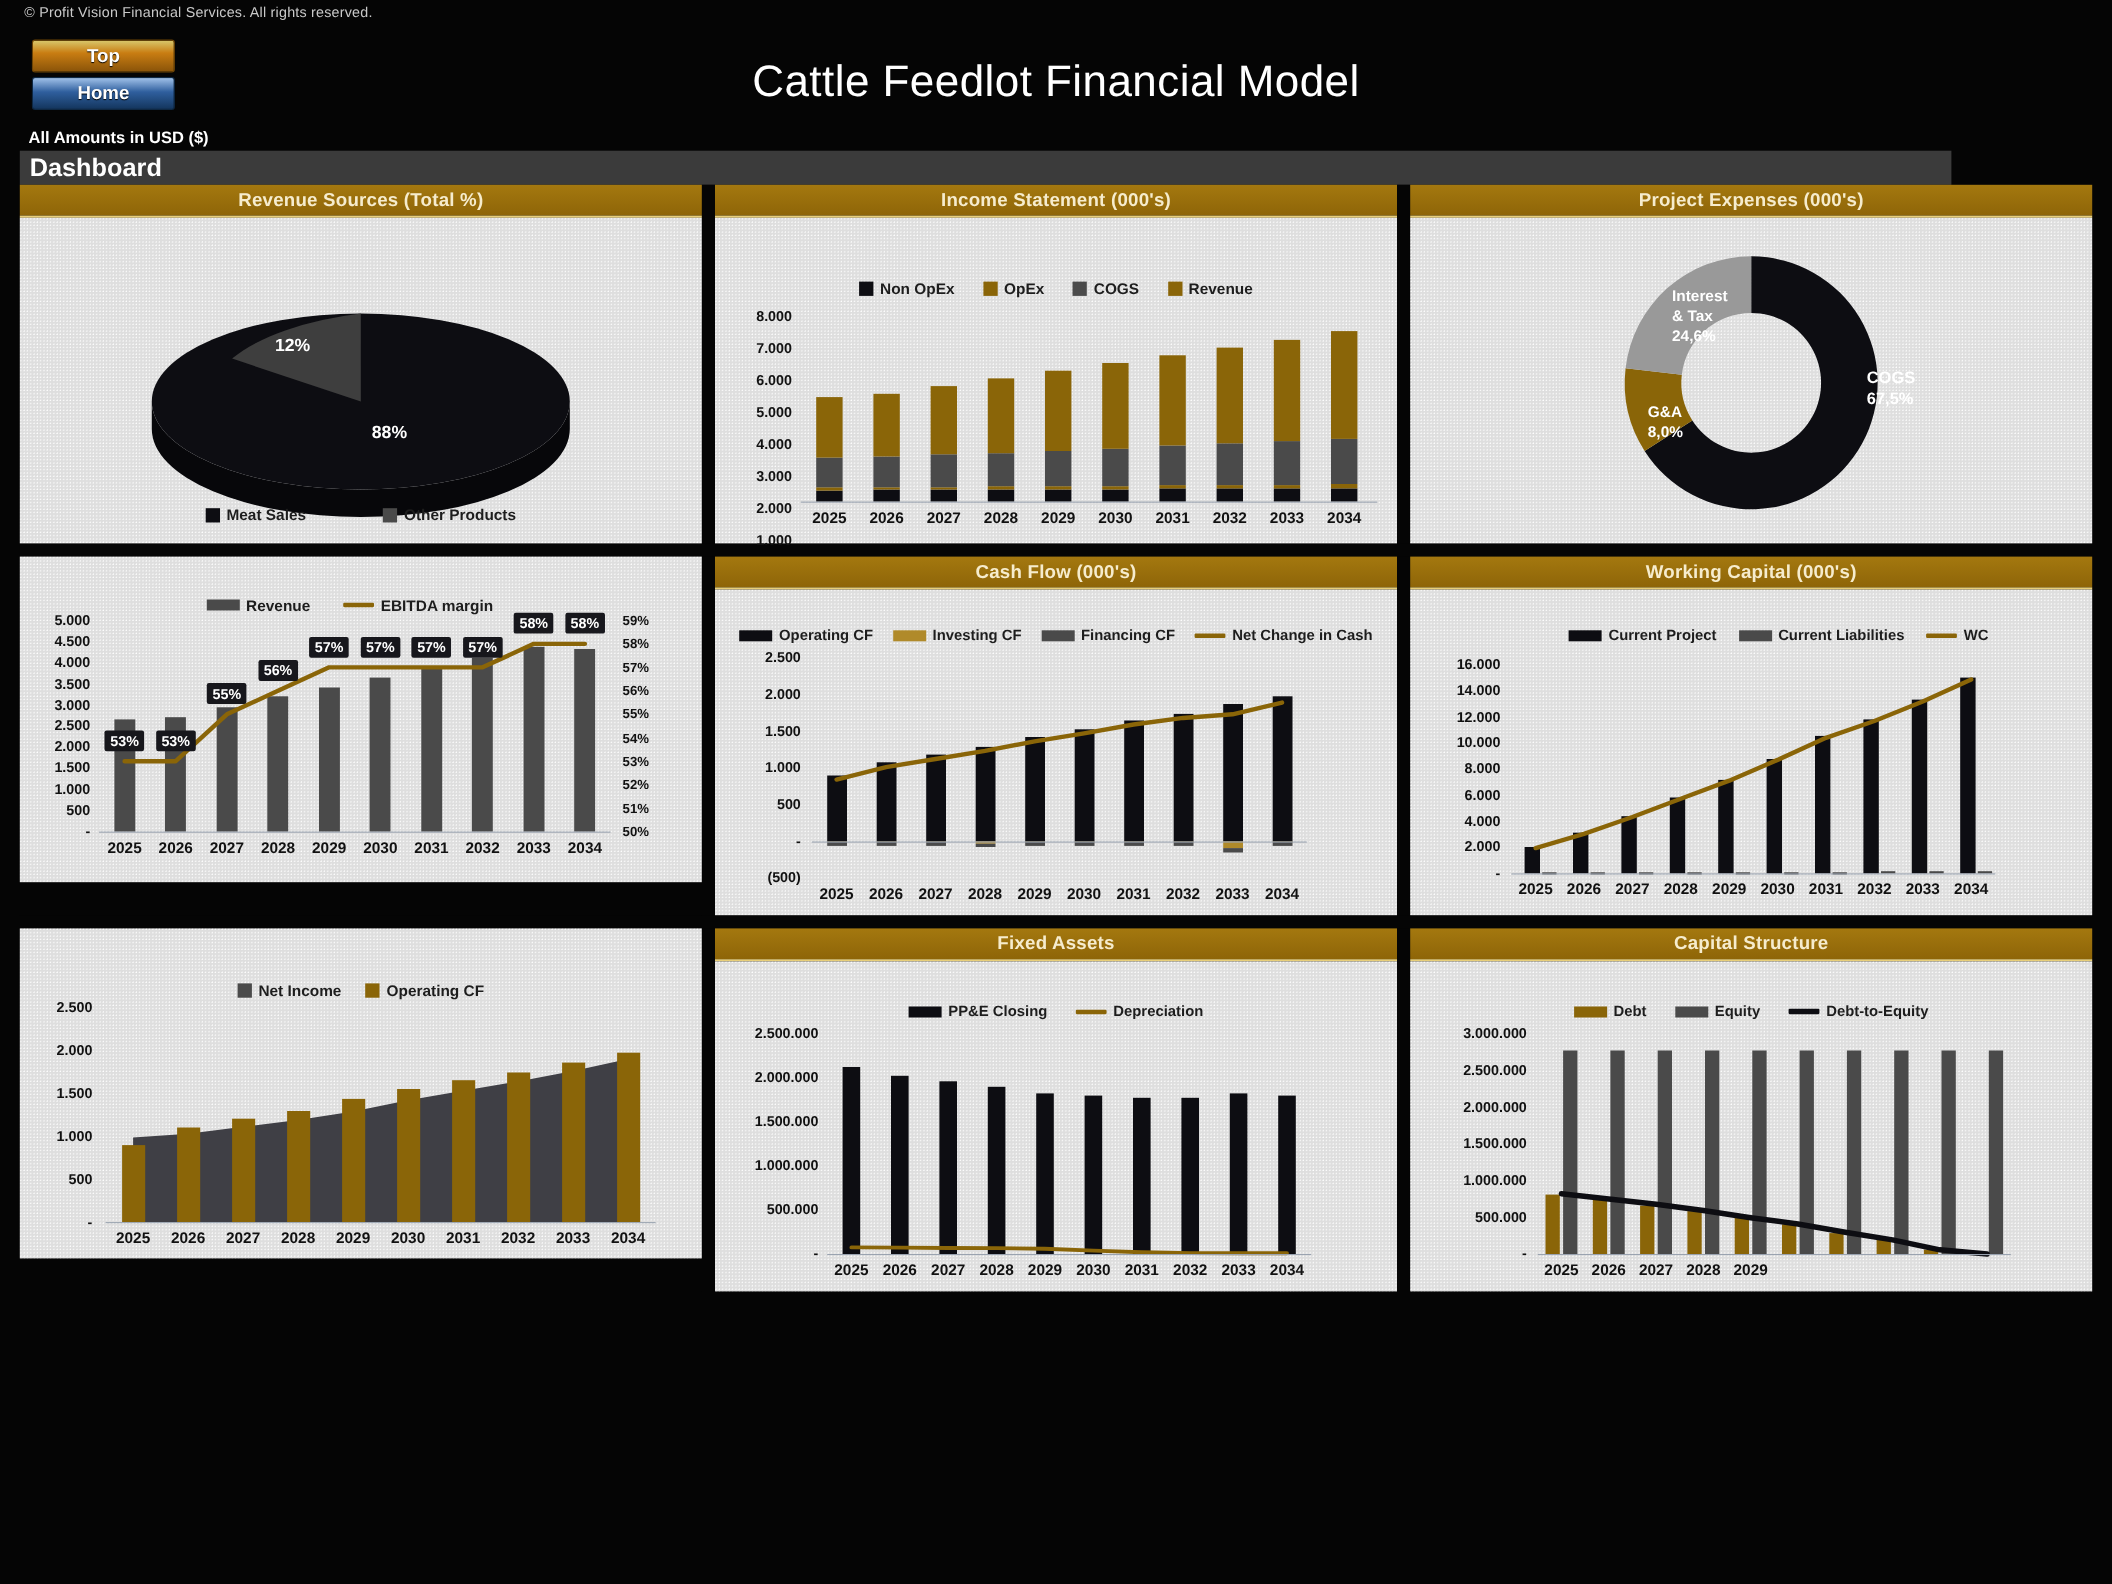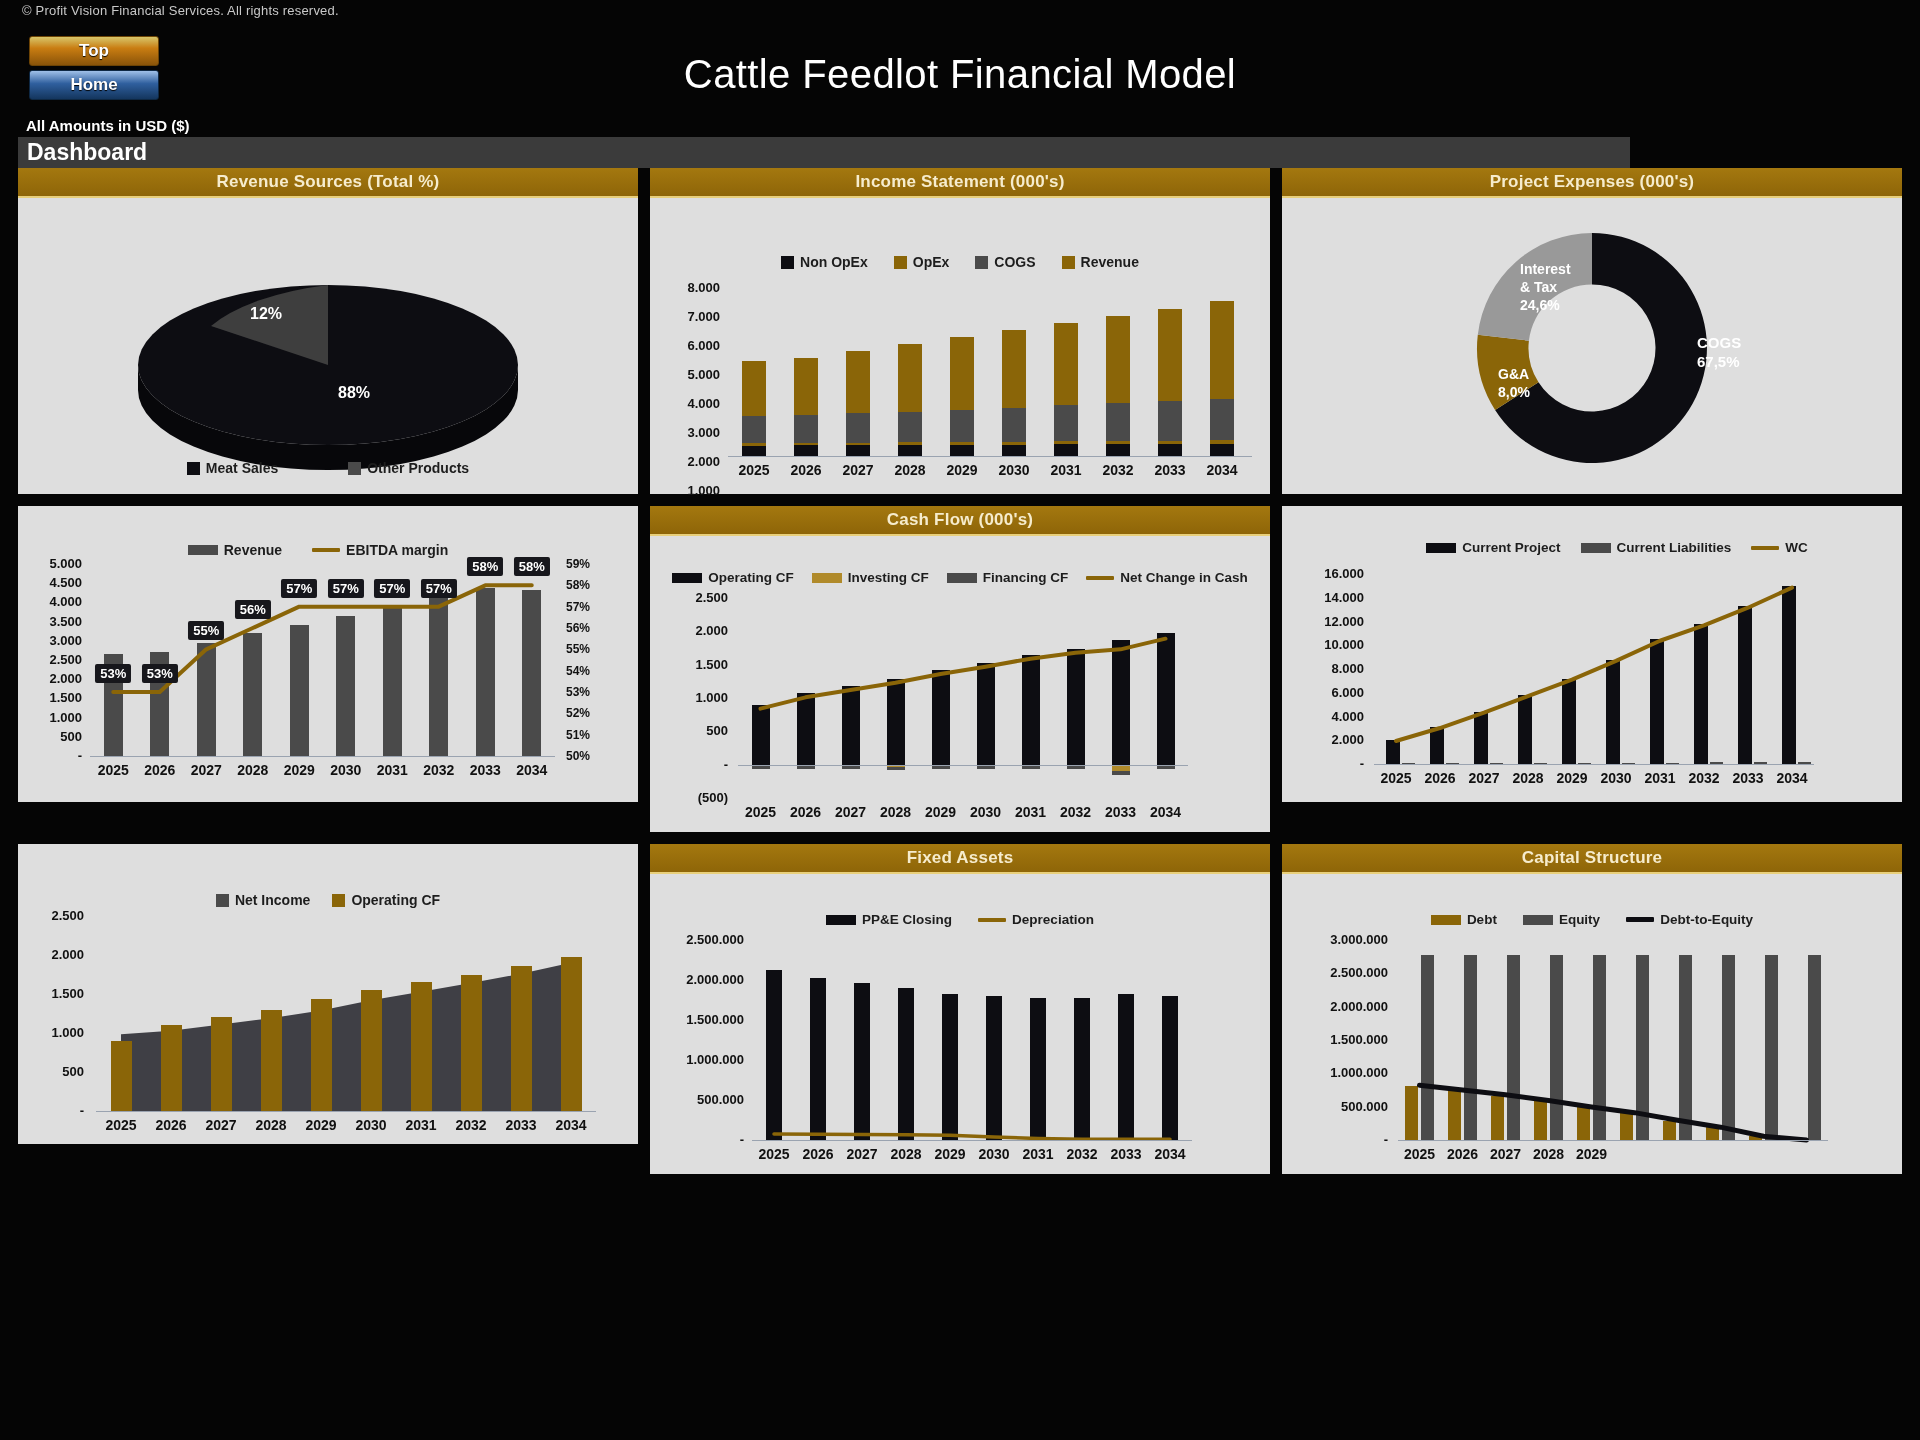--- a/index.html
+++ b/index.html
@@ -9,21 +9,21 @@
   
   .copyright{position:absolute;left:22px;top:3px;color:#c9c9c9;font-size:13px;letter-spacing:.2px;}
   .navbtn{position:absolute;width:130px;height:30px;border-radius:3px;display:flex;align-items:center;justify-content:center;
           font-size:17px;font-weight:bold;color:#fff;text-shadow:0 1px 1px #000;box-sizing:border-box;}
   .navbtn.top{left:29px;top:36px;background:linear-gradient(180deg,#d8c66a 0%,#c97d12 40%,#8a5409 100%);border:1px solid #6d4405;}
   .navbtn.home{left:29px;top:70px;background:linear-gradient(180deg,#9fc0e8 0%,#2f5f9e 45%,#14365e 100%);border:1px solid #0e2844;}
   .apptitle{position:absolute;left:0;right:0;top:52px;text-align:center;color:#fff;font-size:40px;font-weight:400;letter-spacing:.4px;}
   .amounts{position:absolute;left:26px;top:117px;color:#fff;font-size:15px;font-weight:bold;}
 
   
-  .dashband{position:absolute;left:18px;top:137px;width:1612px;height:31px;background:#3b3b3b;display:flex;align-items:center;}
+  .dashband{position:absolute;left:18px;top:137px;width:1756px;height:31px;background:#3b3b3b;display:flex;align-items:center;}
   .dashband span{color:#fff;font-size:23px;font-weight:bold;margin-left:9px;}
 
   
   .grid{position:absolute;left:18px;top:168px;width:1884px;}
   .row{display:flex;width:100%;}
   .panel{position:relative;box-sizing:border-box;}
   .ptitle{height:28px;background:linear-gradient(180deg,#a4780f 0%,#8e6508 100%);
           display:flex;align-items:center;justify-content:center;border-bottom:2px solid #e8cf7a;}
   .ptitle span{color:#f6eccd;font-size:17px;font-weight:bold;letter-spacing:.2px;}
   .pbody{position:relative;background:#dedede;
@@ -380,20 +380,23 @@
               <div class="xlab" style="left: 315px; width: 45px; top: 0px;">2032</div>
               <div class="xlab" style="left: 360px; width: 45px; top: 0px;">2033</div>
               <div class="xlab" style="left: 405px; width: 45px; top: 0px;">2034</div>
             </div>
         </div>
       </div>
 
       <div class="gap-h"></div>
 
       <div class="panel" style="width:620px;">
+        <div class="ptitle">
+          <span>Working Capital (000's)</span>
+        </div>
         <div class="pbody" style="height:296px;">
           <div class="legend thin" style="top:34px;gap:20px;font-size:13.5px;left:60px;right:10px;">
             <span class="lg">
                 <i class="sw" style="width:30px;height:10px;background:#0d0d12"></i>
                 <b>Current Project</b>
               </span>
             <span class="lg">
                 <i class="sw" style="width:30px;height:10px;background:#4a4a4a"></i>
                 <b>Current Liabilities</b>
               </span>

